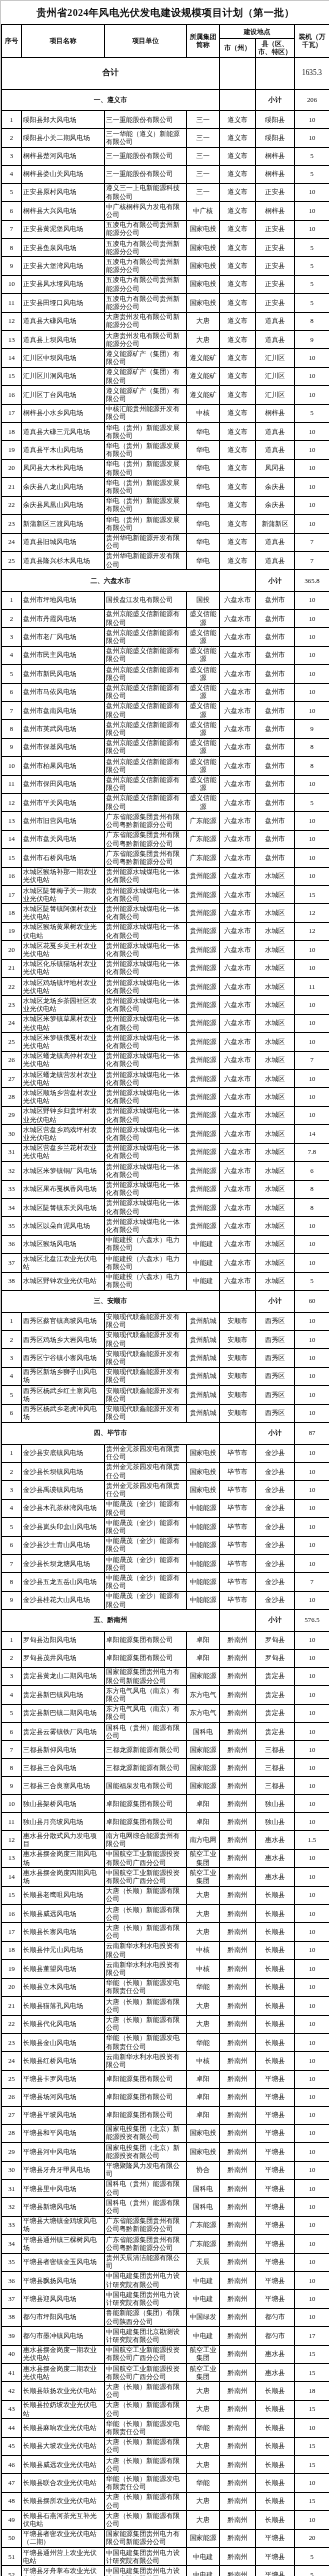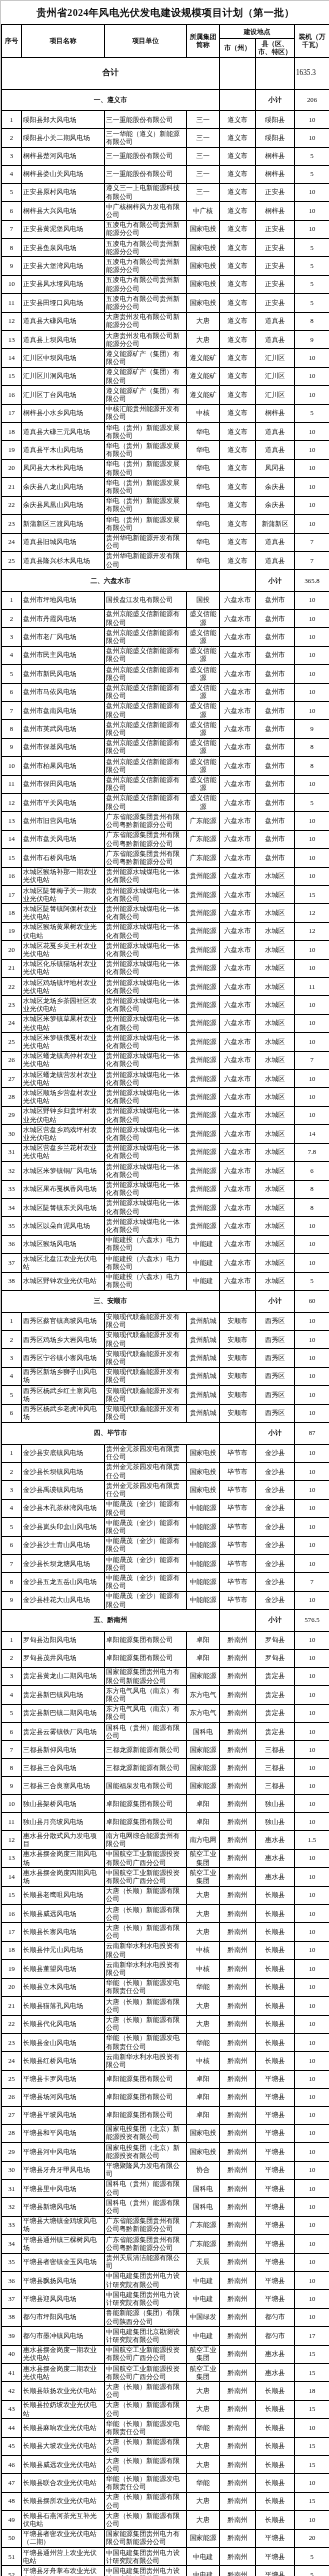--- a/index.html
+++ b/index.html
@@ -34,21 +34,21 @@
     overflow:hidden;
   }
   thead th{font-weight:bold;font-size:7px;}
   tr.h1{height:14.4px;}
   tr.h2{height:17.5px;}
   td.c, th.c{text-align:center;}
   td.l{text-align:left;}
   tr.data-row{height:18px;}
   tr.total-row{height:32px;}
   tr.total-row .total-label{font-weight:bold;font-size:8.2px;text-align:center;}
-  tr.total-row .total-value{font-size:7.2px;}
+  tr.total-row .total-value{text-align:center;font-size:7.2px;}
   tr.section-row{height:21.6px;}
   td.section-name{font-weight:bold;font-size:8.8px;text-align:center;}
   td.subtotal-label{font-weight:bold;font-size:7.7px;}
   td.subtotal-value{font-size:7.2px;}
   td.cap{font-size:7px;}
 </style>
 </head>
 <body>
 
 <div class="page-title">贵州省2024年风电光伏发电建设规模项目计划（第一批）</div>

